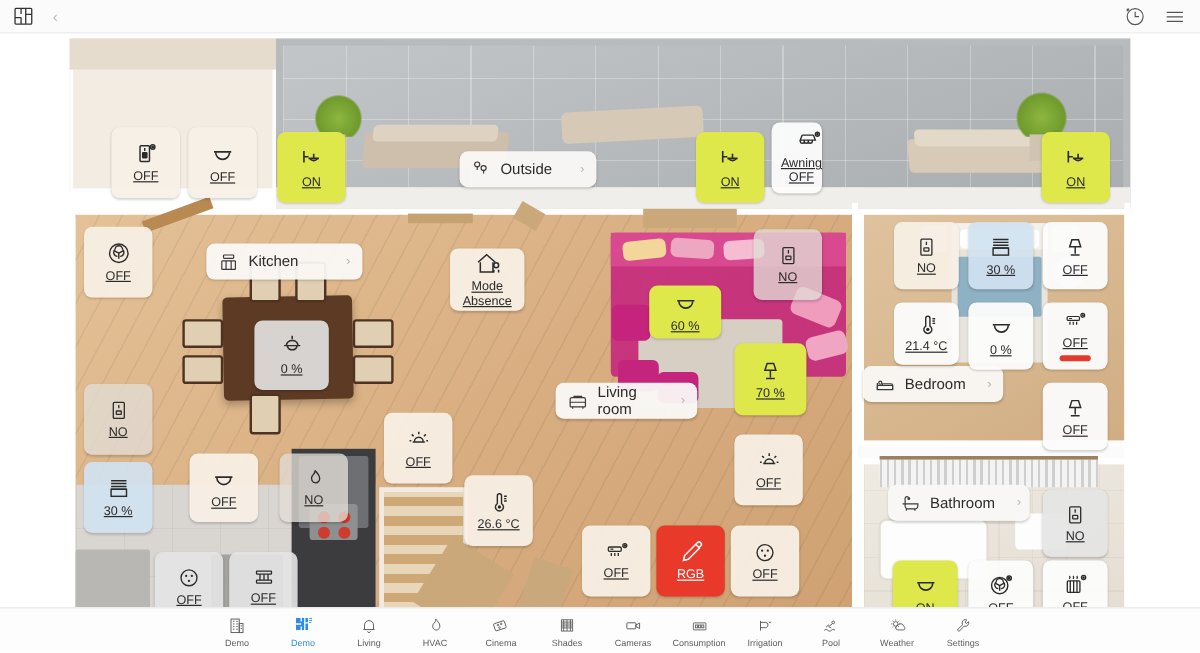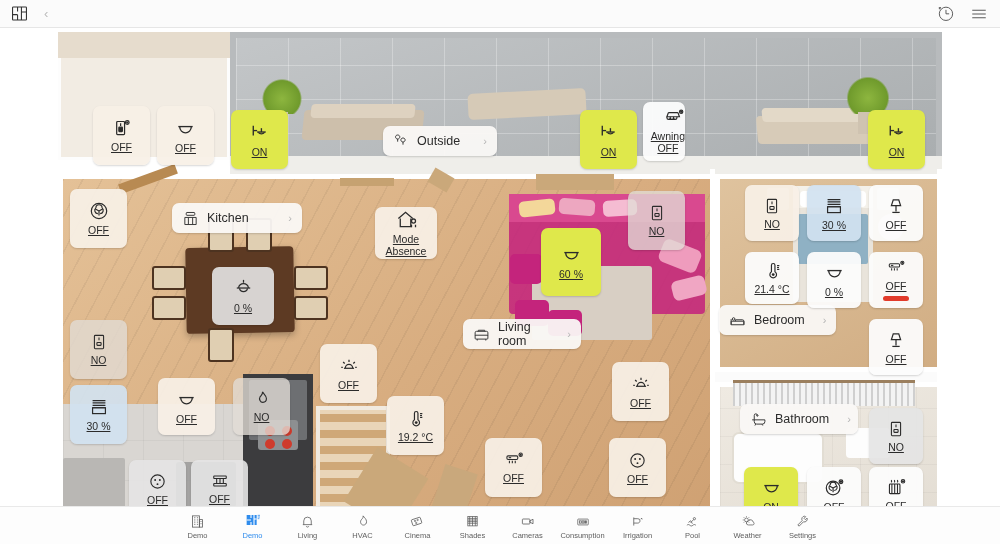--- a/index.html
+++ b/index.html
@@ -445,30 +445,40 @@
       <span class="ic">
         <svg width="20" height="20" viewBox="0 0 24 24" fill="none" stroke="#2b2b2b" stroke-width="1.3">
           <rect x="6.5" y="4" width="11" height="16" rx="1"></rect>
           <path d="M12 6.5v3.4"></path>
           <rect x="9.5" y="12.6" width="5" height="3.4" rx=".6"></rect>
         </svg>
       </span>
       <span class="lb">NO</span>
     </div>
 
-    <div class="w yellow" style="left:541px;top:200px;width:60px;height:68px;">
+    <div class="w yellow" style="left:541px;top:210px;width:60px;height:44px;">
       <span class="ic">
         <svg width="23" height="23" viewBox="0 0 24 24" fill="none" stroke="#2b2b2b" stroke-width="1.4">
           <path d="M4.5 10h15"></path>
             <path d="M6 10.5a6 6 0 0012 0"></path>
         </svg>
       </span>
       <span class="lb">60 %</span>
     </div>
 
+    <div class="w yellow" style="left:612px;top:258px;width:60px;height:60px;">
+      <span class="ic">
+        <svg width="22" height="22" viewBox="0 0 24 24" fill="none" stroke="#2b2b2b" stroke-width="1.35">
+          <path d="M7 11.5h10l-2-6.2H9z"></path>
+          <path d="M12 11.5v6.5"></path>
+          <path d="M8 19h8"></path>
+        </svg>
+      </span>
+      <span class="lb">70 %</span>
+    </div>
 
     <div class="w cream" style="left:320px;top:316px;width:57px;height:59px;">
       <span class="ic">
         <svg width="22" height="22" viewBox="0 0 24 24" fill="none" stroke="#2b2b2b" stroke-width="1.35">
           <path d="M6.5 14.5h11"></path>
           <path d="M8 14.3a4 4 0 018 0"></path>
           <path d="M12 5.2v2.4M5.6 7.6L7.3 9.3M18.4 7.6L16.7 9.3M3.6 13.4h1.6M18.8 13.4h1.6"></path>
         </svg>
       </span>
       <span class="lb">OFF</span>
@@ -486,21 +496,21 @@
     </div>
 
     <div class="w cream" style="left:387px;top:368px;width:57px;height:59px;">
       <span class="ic">
         <svg width="21" height="21" viewBox="0 0 24 24" fill="none" stroke="#2b2b2b" stroke-width="1.35">
           <path d="M10.8 13.4V6a2 2 0 114 0v7.4a3.8 3.8 0 11-4 0z"></path>
           <circle cx="12.8" cy="16.6" r="1.6" fill="#2b2b2b" stroke="none"></circle>
           <path d="M17.2 6.4h2.6M17.2 8.6h2.2M17.2 10.8h2.6"></path>
         </svg>
       </span>
-      <span class="lb">19.2 °C</span>
+      <span class="lb">26.6 °C</span>
     </div>
 
     <div class="w cream" style="left:158px;top:350px;width:57px;height:57px;">
       <span class="ic">
         <svg width="23" height="23" viewBox="0 0 24 24" fill="none" stroke="#2b2b2b" stroke-width="1.4">
           <path d="M4.5 10h15"></path>
             <path d="M6 10.5a6 6 0 0012 0"></path>
         </svg>
       </span>
       <span class="lb">OFF</span>
@@ -544,20 +554,29 @@
           <rect x="3.5" y="7" width="13" height="4.4" rx="1.4"></rect>
           <path d="M5.6 9.2h3"></path>
           <path d="M6.5 13v3M10 13v3M13.5 13v3"></path>
           <circle cx="20" cy="5.6" r="2"></circle>
             <circle cx="20" cy="5.6" r=".6" fill="#2b2b2b"></circle>
         </svg>
       </span>
       <span class="lb">OFF</span>
     </div>
 
+    <div class="w red" style="left:547px;top:410px;width:57px;height:59px;">
+      <span class="ic">
+        <svg width="22" height="22" viewBox="0 0 24 24" fill="none" stroke="#ffffff" stroke-width="1.4">
+          <path d="M17.6 3.6a2.1 2.1 0 013 3l-1.4 1.4-3-3z"></path>
+          <path d="M16.2 5L6 15.2 5 19.6l4.4-1L19.6 8.4"></path>
+        </svg>
+      </span>
+      <span class="lb">RGB</span>
+    </div>
 
     <div class="w cream" style="left:609px;top:410px;width:57px;height:59px;">
       <span class="ic">
         <svg width="21" height="21" viewBox="0 0 24 24" fill="none" stroke="#2b2b2b" stroke-width="1.3">
           <circle cx="12" cy="12" r="7.6"></circle>
           <circle cx="9.3" cy="10.2" r="1.1" fill="#2b2b2b" stroke="none"></circle>
           <circle cx="14.7" cy="10.2" r="1.1" fill="#2b2b2b" stroke="none"></circle>
           <circle cx="12" cy="15" r="1.1" fill="#2b2b2b" stroke="none"></circle>
         </svg>
       </span>

